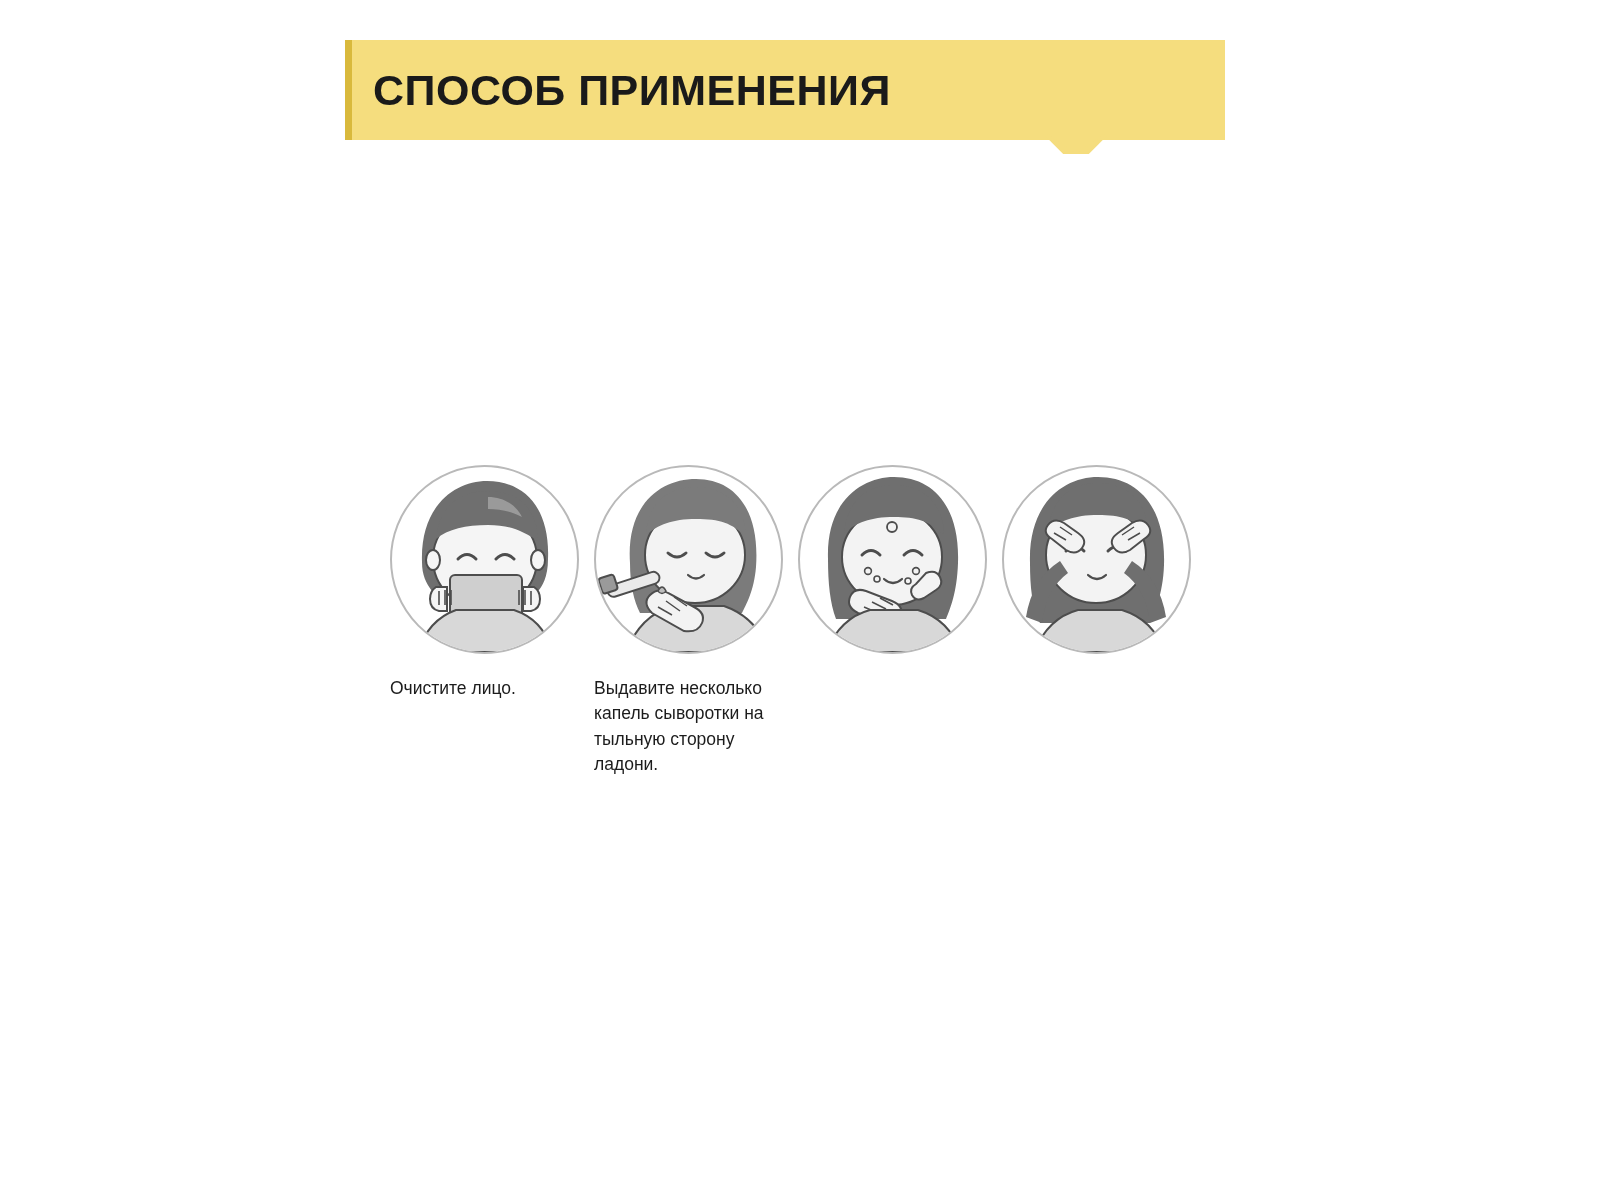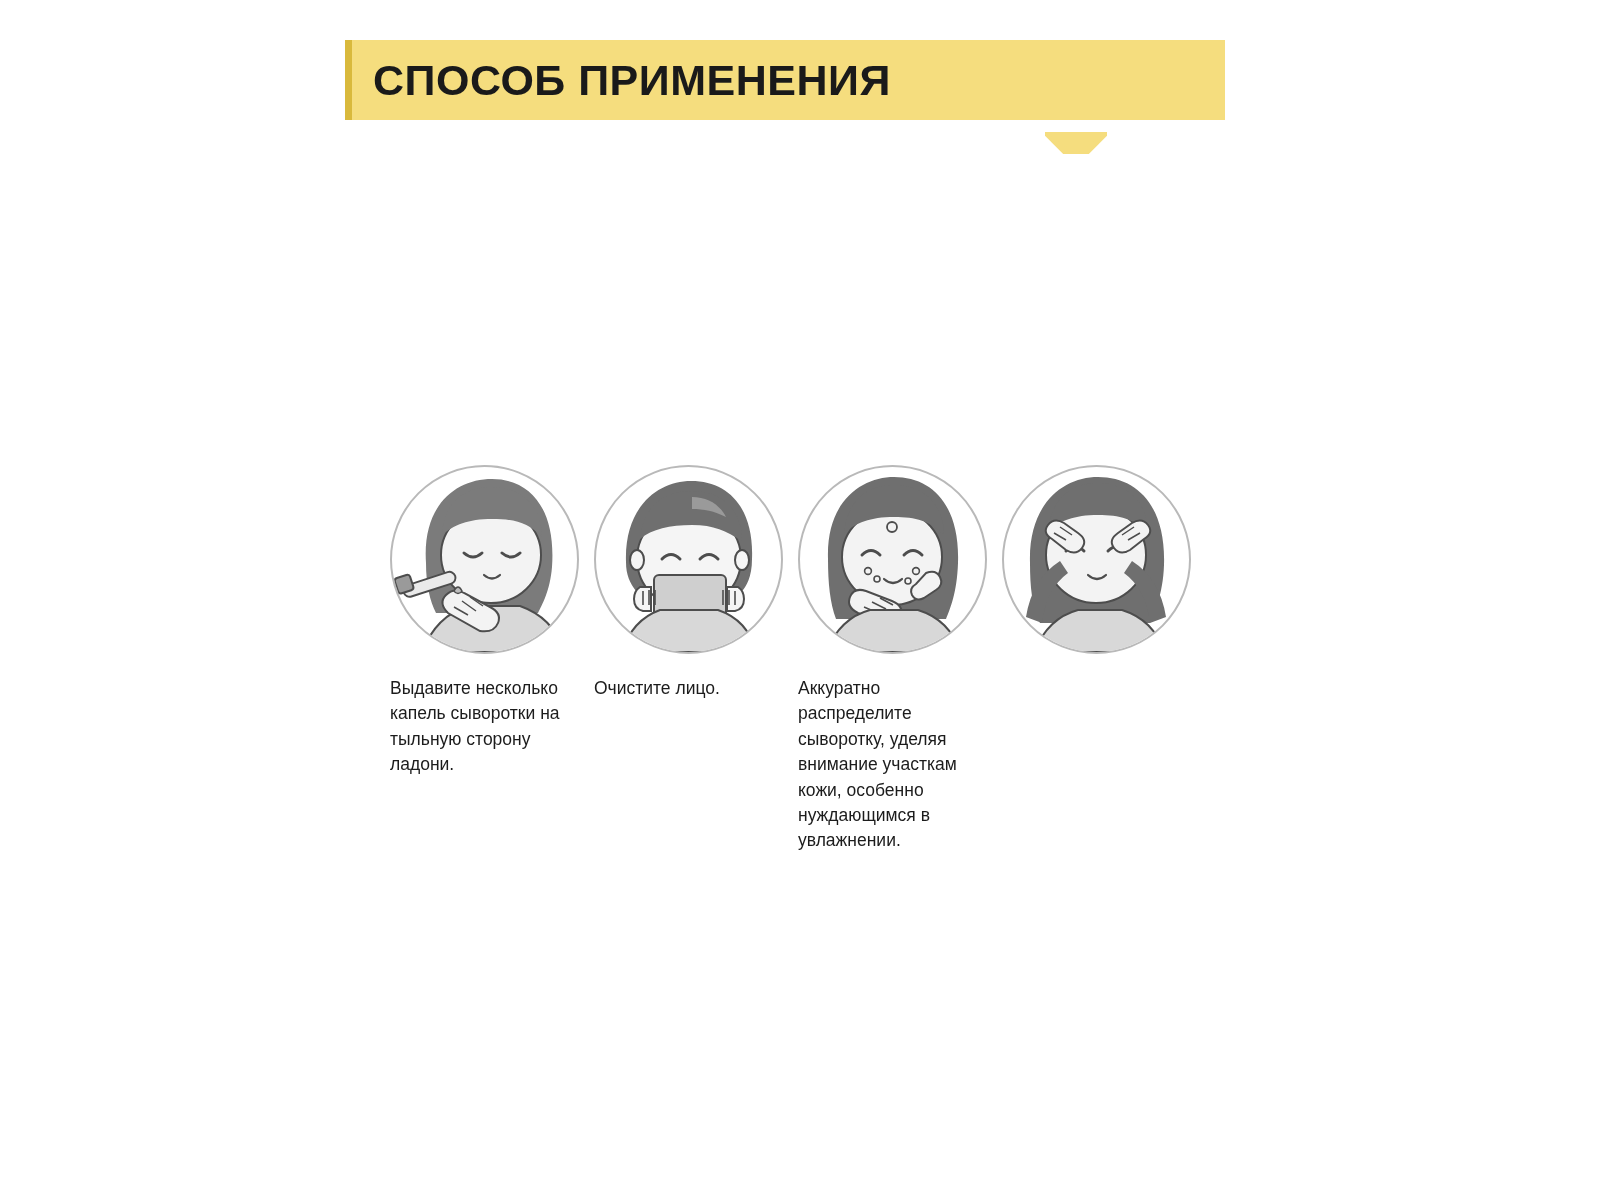--- a/index.html
+++ b/index.html
@@ -14,21 +14,21 @@
     font-family: "Liberation Sans", sans-serif;
     overflow: hidden;
   }
 
   
   .banner-wrap {
     position: absolute;
     left: 345px;
     top: 40px;
     width: 880px;
-    height: 80px;
+    height: 100px;
   }
   .banner {
     position: absolute;
     inset: 0;
     background: #f5dd7e;
     border-left: 7px solid #d9b93c;
   }
   .banner-title {
     position: absolute;
     left: 28px;
@@ -114,20 +114,50 @@
     <div class="notch-tri"></div>
   </div>
 </div>
 
 <div class="steps">
 
   <div class="step">
     <div class="step-illo">
       <svg width="185" height="185" viewBox="0 0 185 185">
 
+        <path d="M30 95 C28 40 62 14 95 14 C135 14 158 44 156 92 C156 110 150 120 146 124 L40 124 C34 116 30 108 30 95 Z" fill="#6f6f6f"></path>
+
+        <ellipse cx="93" cy="92" rx="52" ry="50" fill="#f5f5f5" stroke="#4d4d4d" stroke-width="2"></ellipse>
+
+        <path d="M44 72 C48 36 70 24 96 24 C128 24 146 44 146 74 C130 64 118 58 96 58 C74 58 56 62 44 72 Z" fill="#6f6f6f"></path>
+        <path d="M96 30 C112 30 124 38 130 50 C118 44 108 42 96 42 Z" fill="#9a9a9a"></path>
+
+        <ellipse cx="41" cy="93" rx="7" ry="10" fill="#f5f5f5" stroke="#4d4d4d" stroke-width="2"></ellipse>
+        <ellipse cx="146" cy="93" rx="7" ry="10" fill="#f5f5f5" stroke="#4d4d4d" stroke-width="2"></ellipse>
+
+        <path d="M66 92 q9 -9 18 0" stroke="#4d4d4d" stroke-width="3" fill="none" stroke-linecap="round"></path>
+        <path d="M104 92 q9 -9 18 0" stroke="#4d4d4d" stroke-width="3" fill="none" stroke-linecap="round"></path>
+
+        <rect x="58" y="108" width="72" height="44" rx="5" fill="#cfcfcf" stroke="#4d4d4d" stroke-width="2"></rect>
+
+        <path d="M44 120 q-6 4 -6 12 q0 10 9 12 l8 0 0 -24 z" fill="#f5f5f5" stroke="#4d4d4d" stroke-width="2"></path>
+        <path d="M142 120 q6 4 6 12 q0 10 -9 12 l-8 0 0 -24 z" fill="#f5f5f5" stroke="#4d4d4d" stroke-width="2"></path>
+        <path d="M47 124 l0 14 M53 123 l0 15 M59 123 l0 15" stroke="#4d4d4d" stroke-width="1.6"></path>
+        <path d="M139 124 l0 14 M133 123 l0 15 M127 123 l0 15" stroke="#4d4d4d" stroke-width="1.6"></path>
+
+        <path d="M26 185 q10 -32 38 -42 l58 0 q30 10 38 42 z" fill="#d8d8d8" stroke="#4d4d4d" stroke-width="2"></path>
+      </svg>
+    </div>
+    <div class="step-caption">Очистите лицо.</div>
+  </div>
+
+  <div class="step">
+    <div class="step-illo">
+      <svg width="185" height="185" viewBox="0 0 185 185">
+
         <path d="M34 96 C30 38 64 12 100 12 C140 12 164 44 160 100 C158 124 150 138 146 146 L44 146 C38 134 34 118 34 96 Z" fill="#7b7b7b"></path>
 
         <ellipse cx="99" cy="88" rx="50" ry="48" fill="#f3f3f3" stroke="#4d4d4d" stroke-width="2"></ellipse>
 
         <path d="M50 68 C52 32 76 20 100 20 C130 20 150 40 150 70 C136 56 124 52 100 52 C76 52 62 58 50 68 Z" fill="#7b7b7b"></path>
 
         <path d="M72 86 q9 8 18 0" stroke="#4d4d4d" stroke-width="3" fill="none" stroke-linecap="round"></path>
         <path d="M110 86 q9 8 18 0" stroke="#4d4d4d" stroke-width="3" fill="none" stroke-linecap="round"></path>
 
         <path d="M92 108 q8 7 16 0" stroke="#4d4d4d" stroke-width="2.2" fill="none" stroke-linecap="round"></path>
@@ -139,50 +169,20 @@
           <rect x="2" y="112" width="16" height="16" rx="3" transform="rotate(-18 2 112)" fill="#9a9a9a" stroke="#4d4d4d" stroke-width="2"></rect>
         </g>
 
         <path d="M56 146 q-10 -10 -2 -18 q8 -8 18 -2 l26 14 q12 6 8 16 q-4 10 -18 8 z" fill="#f3f3f3" stroke="#4d4d4d" stroke-width="2"></path>
         <path d="M62 140 l14 8 M70 134 l14 10 M78 130 l13 9" stroke="#4d4d4d" stroke-width="1.5"></path>
 
         <path d="M62 124 q4 -8 8 0 a4.5 4.5 0 0 1 -8 0 z" fill="#bdbdbd" stroke="#4d4d4d" stroke-width="1.5"></path>
       </svg>
     </div>
     <div class="step-caption">Выдавите несколько капель сыворотки на тыльную сторону ладони.</div>
-  </div>
-
-  <div class="step">
-    <div class="step-illo">
-      <svg width="185" height="185" viewBox="0 0 185 185">
-
-        <path d="M30 95 C28 40 62 14 95 14 C135 14 158 44 156 92 C156 110 150 120 146 124 L40 124 C34 116 30 108 30 95 Z" fill="#6f6f6f"></path>
-
-        <ellipse cx="93" cy="92" rx="52" ry="50" fill="#f5f5f5" stroke="#4d4d4d" stroke-width="2"></ellipse>
-
-        <path d="M44 72 C48 36 70 24 96 24 C128 24 146 44 146 74 C130 64 118 58 96 58 C74 58 56 62 44 72 Z" fill="#6f6f6f"></path>
-        <path d="M96 30 C112 30 124 38 130 50 C118 44 108 42 96 42 Z" fill="#9a9a9a"></path>
-
-        <ellipse cx="41" cy="93" rx="7" ry="10" fill="#f5f5f5" stroke="#4d4d4d" stroke-width="2"></ellipse>
-        <ellipse cx="146" cy="93" rx="7" ry="10" fill="#f5f5f5" stroke="#4d4d4d" stroke-width="2"></ellipse>
-
-        <path d="M66 92 q9 -9 18 0" stroke="#4d4d4d" stroke-width="3" fill="none" stroke-linecap="round"></path>
-        <path d="M104 92 q9 -9 18 0" stroke="#4d4d4d" stroke-width="3" fill="none" stroke-linecap="round"></path>
-
-        <rect x="58" y="108" width="72" height="44" rx="5" fill="#cfcfcf" stroke="#4d4d4d" stroke-width="2"></rect>
-
-        <path d="M44 120 q-6 4 -6 12 q0 10 9 12 l8 0 0 -24 z" fill="#f5f5f5" stroke="#4d4d4d" stroke-width="2"></path>
-        <path d="M142 120 q6 4 6 12 q0 10 -9 12 l-8 0 0 -24 z" fill="#f5f5f5" stroke="#4d4d4d" stroke-width="2"></path>
-        <path d="M47 124 l0 14 M53 123 l0 15 M59 123 l0 15" stroke="#4d4d4d" stroke-width="1.6"></path>
-        <path d="M139 124 l0 14 M133 123 l0 15 M127 123 l0 15" stroke="#4d4d4d" stroke-width="1.6"></path>
-
-        <path d="M26 185 q10 -32 38 -42 l58 0 q30 10 38 42 z" fill="#d8d8d8" stroke="#4d4d4d" stroke-width="2"></path>
-      </svg>
-    </div>
-    <div class="step-caption">Очистите лицо.</div>
   </div>
 
   <div class="step">
     <div class="step-illo">
       <svg width="185" height="185" viewBox="0 0 185 185">
 
         <path d="M28 92 C26 34 62 10 94 10 C132 10 160 38 158 96 C157 126 150 142 146 152 L36 152 C30 136 28 116 28 92 Z" fill="#6f6f6f"></path>
 
         <ellipse cx="92" cy="90" rx="50" ry="48" fill="#f3f3f3" stroke="#4d4d4d" stroke-width="2"></ellipse>
 
@@ -200,21 +200,20 @@
         <circle cx="108" cy="114" r="3" fill="none" stroke="#4d4d4d" stroke-width="1.6"></circle>
 
         <path d="M126 106 q10 -4 14 4 q4 8 -4 13 l-12 8 q-8 4 -12 -3 q-3 -7 4 -11 z" fill="#f3f3f3" stroke="#4d4d4d" stroke-width="2"></path>
 
         <path d="M58 146 q-12 -6 -8 -16 q4 -10 16 -6 l26 10 q12 5 9 15 q-4 10 -17 7 z" fill="#f3f3f3" stroke="#4d4d4d" stroke-width="2"></path>
         <path d="M64 140 l14 6 M72 135 l14 7 M80 131 l13 7" stroke="#4d4d4d" stroke-width="1.5"></path>
 
         <path d="M26 185 q14 -34 44 -42 l48 0 q32 10 42 42 z" fill="#d8d8d8" stroke="#4d4d4d" stroke-width="2"></path>
       </svg>
     </div>
-    <div class="step-caption">Аккуратно распределите сыворотку, уделяя внимание участкам кожи, особенно нуждающимся в увлажнении.</div>
   </div>
 
   <div class="step">
     <div class="step-illo">
       <svg width="185" height="185" viewBox="0 0 185 185">
 
         <path d="M26 96 C24 36 60 10 94 10 C134 10 162 40 160 98 C159 128 150 146 146 156 L36 156 C28 140 26 120 26 96 Z" fill="#6f6f6f"></path>
 
         <ellipse cx="92" cy="88" rx="50" ry="48" fill="#f3f3f3" stroke="#4d4d4d" stroke-width="2"></ellipse>
 

